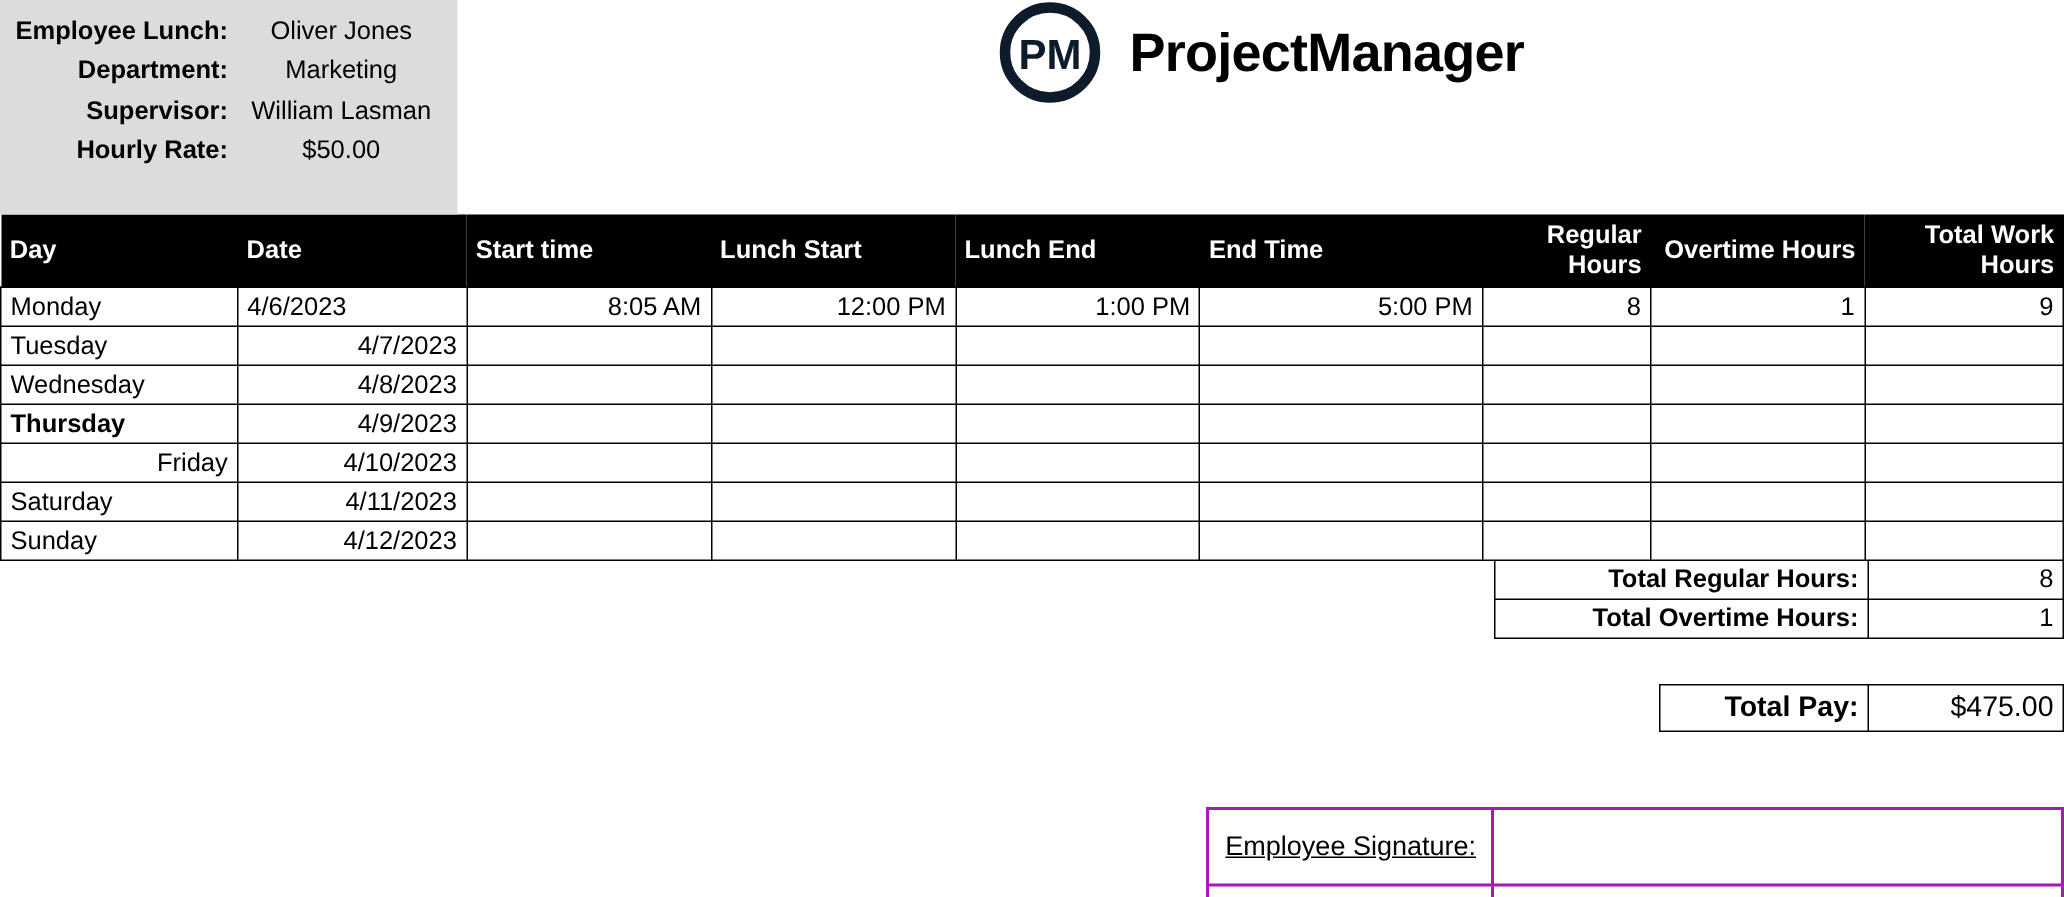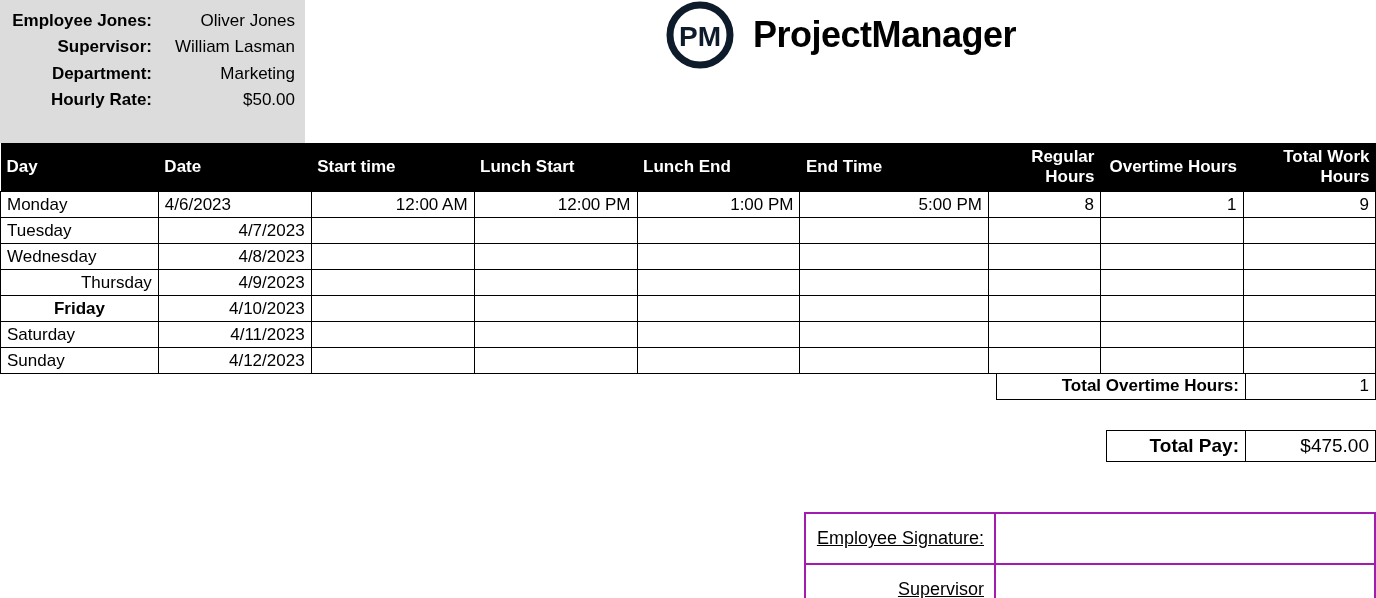--- a/index.html
+++ b/index.html
@@ -26,21 +26,21 @@
     line-height: 1.55;
   }
   .emp-label {
     width: 150px;
     text-align: right;
     font-weight: bold;
     padding-right: 8px;
   }
   .emp-val {
     flex: 1;
-    text-align: right;
+    text-align: center;
   }
   .logo-block {
     flex: 1;
     display: flex;
     align-items: center;
     justify-content: center;
     gap: 18px;
   }
   .logo-block svg {
     display: block;
@@ -145,30 +145,30 @@
   }
   .sig-label { width: 190px; text-align: right; }
   .sig-val { width: 380px; }
 </style>
 </head>
 <body>
 
 <div class="top">
   <div class="emp-block">
     <div class="emp-row">
-      <div class="emp-label">Employee Jones:</div>
+      <div class="emp-label">Employee Lunch:</div>
       <div class="emp-val">Oliver Jones</div>
+    </div>
+    <div class="emp-row">
+      <div class="emp-label">Department:</div>
+      <div class="emp-val">Marketing</div>
     </div>
     <div class="emp-row">
       <div class="emp-label">Supervisor:</div>
       <div class="emp-val">William Lasman</div>
-    </div>
-    <div class="emp-row">
-      <div class="emp-label">Department:</div>
-      <div class="emp-val">Marketing</div>
     </div>
     <div class="emp-row">
       <div class="emp-label">Hourly Rate:</div>
       <div class="emp-val">$50.00</div>
     </div>
   </div>
   <div class="logo-block">
     <span>
       <svg width="70" height="70" viewBox="0 0 70 70">
         <circle cx="35" cy="35" r="30" fill="none" stroke="#0d1b2a" stroke-width="7"></circle>
@@ -201,21 +201,21 @@
       <th>End Time</th>
       <th class="rhead">Regular Hours</th>
       <th class="rhead">Overtime Hours</th>
       <th class="rhead">Total Work Hours</th>
     </tr>
   </thead>
   <tbody id="tbody">
       <tr>
         <td style="text-align: left;">Monday</td>
         <td style="text-align: left;">4/6/2023</td>
-        <td style="text-align: right;">12:00 AM</td>
+        <td style="text-align: right;">8:05 AM</td>
         <td style="text-align: right;">12:00 PM</td>
         <td style="text-align: right;">1:00 PM</td>
         <td style="text-align: right;">5:00 PM</td>
         <td style="text-align: right;">8</td>
         <td style="text-align: right;">1</td>
         <td style="text-align: right;">9</td>
       </tr>
       <tr>
         <td style="text-align: left;">Tuesday</td>
         <td style="text-align: right;">4/7/2023</td>
@@ -232,32 +232,32 @@
         <td style="text-align: right;">4/8/2023</td>
         <td style="text-align: right;"></td>
         <td style="text-align: right;"></td>
         <td style="text-align: right;"></td>
         <td style="text-align: right;"></td>
         <td style="text-align: right;"></td>
         <td style="text-align: right;"></td>
         <td style="text-align: right;"></td>
       </tr>
       <tr>
-        <td style="text-align: right;">Thursday</td>
+        <td style="text-align: left; font-weight: bold;">Thursday</td>
         <td style="text-align: right;">4/9/2023</td>
         <td style="text-align: right;"></td>
         <td style="text-align: right;"></td>
         <td style="text-align: right;"></td>
         <td style="text-align: right;"></td>
         <td style="text-align: right;"></td>
         <td style="text-align: right;"></td>
         <td style="text-align: right;"></td>
       </tr>
       <tr>
-        <td style="text-align: center; font-weight: bold;">Friday</td>
+        <td style="text-align: right;">Friday</td>
         <td style="text-align: right;">4/10/2023</td>
         <td style="text-align: right;"></td>
         <td style="text-align: right;"></td>
         <td style="text-align: right;"></td>
         <td style="text-align: right;"></td>
         <td style="text-align: right;"></td>
         <td style="text-align: right;"></td>
         <td style="text-align: right;"></td>
       </tr>
       <tr>
@@ -279,20 +279,24 @@
         <td style="text-align: right;"></td>
         <td style="text-align: right;"></td>
         <td style="text-align: right;"></td>
         <td style="text-align: right;"></td>
         <td style="text-align: right;"></td>
       </tr>
     </tbody>
 </table>
 
 <div class="totals-block">
+  <div class="totals-row">
+    <div class="totals-label">Total Regular Hours:</div>
+    <div class="totals-val">8</div>
+  </div>
   <div class="totals-row">
     <div class="totals-label">Total Overtime Hours:</div>
     <div class="totals-val">1</div>
   </div>
 </div>
 
 <div class="pay-block">
   <div class="pay-label">Total Pay:</div>
   <div class="pay-val">$475.00</div>
 </div>

